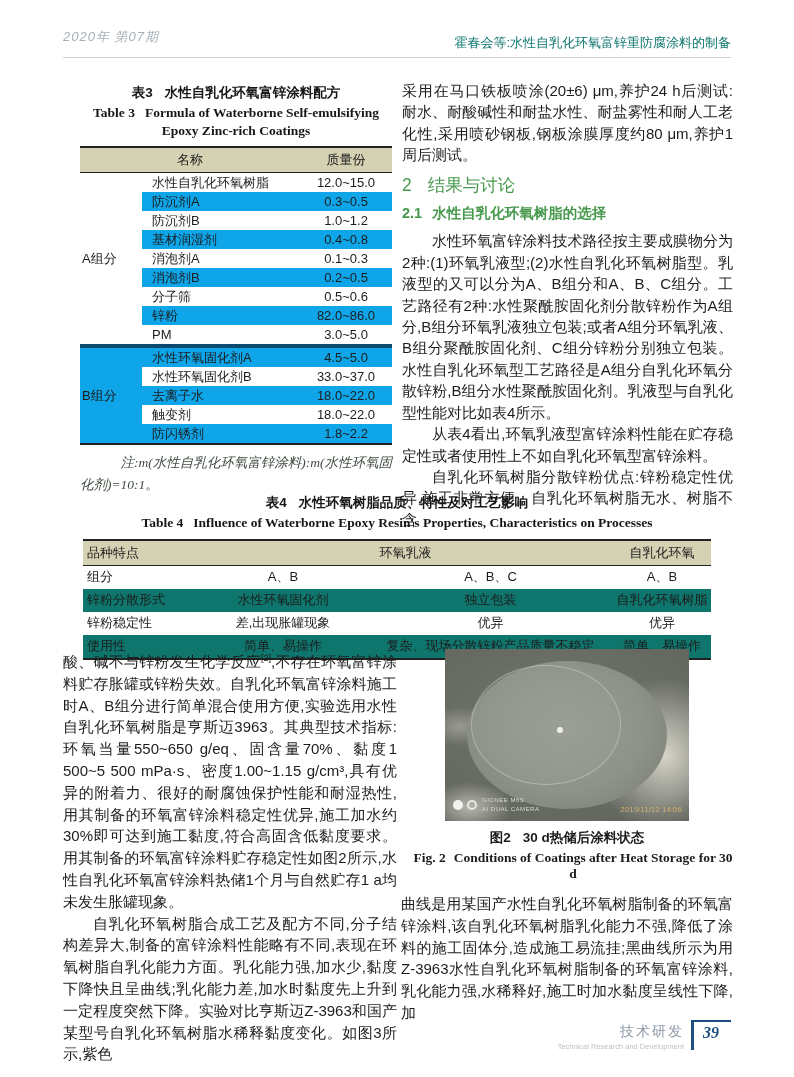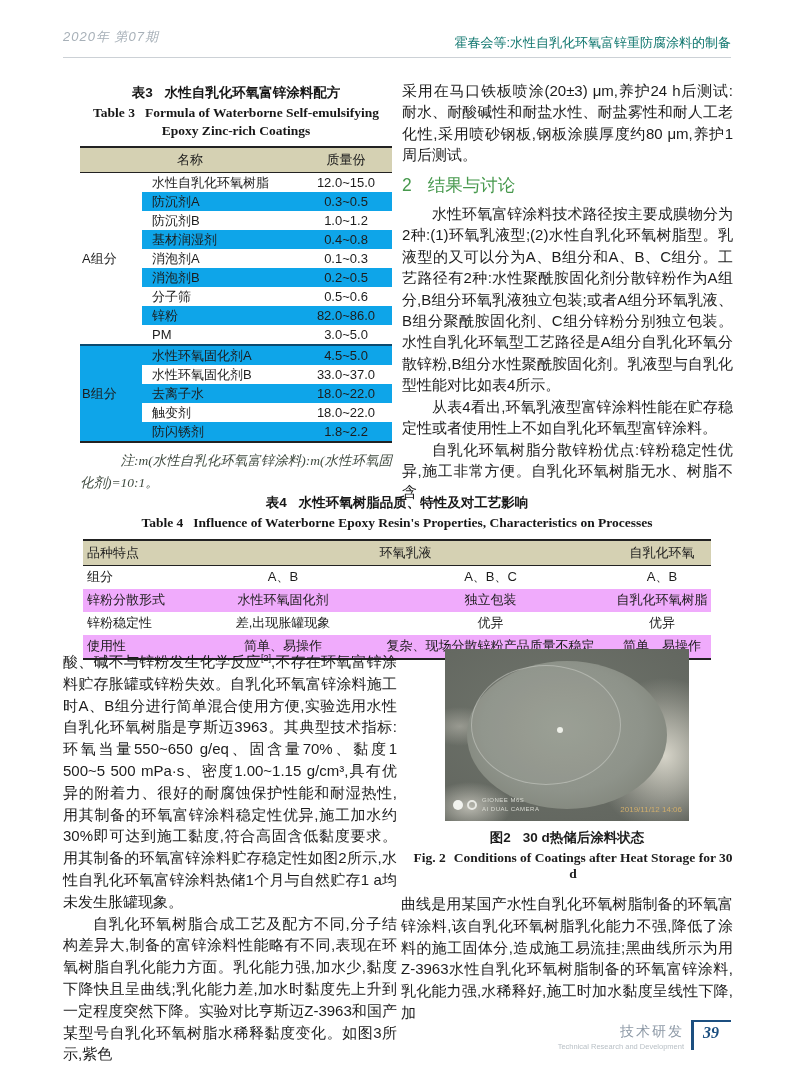--- a/index.html
+++ b/index.html
@@ -21,40 +21,40 @@
   
   .t3-block{position:absolute;left:80px;top:84px;width:312px;}
   table.sci{border-collapse:collapse;border-top:2px solid #222;border-bottom:2px solid #222;}
   table.t3{width:100%;margin-top:7px;font-size:13px;}
   .t3 th{background:#d5d1b3;font-weight:normal;height:22px;border-bottom:1px solid #222;}
   .t3 td{height:19px;padding:0 2px;}
   .t3 td.name{text-align:left;padding-left:10px;}
   .t3 td.val{text-align:center;}
   .t3 tr.stripe td{background:#0ea5e9;}
   .t3 td.group{background:#ffffff;text-align:left;}
-  .t3 tr.sec-b td{border-top:2px solid #0c4a6e;}
+  .t3 tr.sec-b td{border-top:4px solid #0c4a6e;}
   .t3-note{margin-top:7px;font-family:"Liberation Serif","DejaVu Serif",serif;font-style:italic;
            font-size:13.5px;color:#3f4a3f;line-height:1.6;text-indent:3em;text-align:justify;}
 
   
   .col-rt{position:absolute;left:402px;top:80px;width:331px;font-size:15px;line-height:21.4px;text-align:justify;}
   .col-rt p,.col-lb p,.col-rb p{margin:0;}
   .indent{text-indent:2em;}
   .h2{color:#47994d;font-size:17.5px;margin:9px 0 7px;font-weight:normal;text-align:left;}
   .h2 .h-num{margin-right:16px;}
   .h21{color:#47994d;font-size:14.5px;font-weight:bold;margin:0 0 6px;text-align:left;}
   .h21 .h-num{margin-right:10px;}
 
   
   .t4-block{position:absolute;left:63px;top:494px;width:668px;}
   table.t4{width:628px;margin:7px auto 12px;font-size:13px;}
   .t4 th{background:#d5d1b3;font-weight:normal;height:22px;border-bottom:1px solid #222;}
   .t4 td{height:21px;text-align:center;}
   .t4 td.rowhead,.t4 th.rowhead{text-align:left;padding-left:4px;}
-  .t4 tr.stripe td{background:#f0abfc;}
+  .t4 tr.stripe td{background:#0f766e;}
 
   
   .col-lb{position:absolute;left:63px;top:651px;width:334px;font-size:15px;line-height:21.8px;text-align:justify;}
   .col-lb sup{font-size:9px;line-height:0;}
   .col-lb p.p2{margin-top:0;}
 
   
   .col-rb{position:absolute;left:401px;top:649px;width:332px;}
   .photo{width:244px;height:172px;margin:0 auto;position:relative;overflow:hidden;
     background:
@@ -172,23 +172,26 @@
       <tr class="stripe">
         <td class="name">防闪锈剂</td>
         <td class="val">1.8~2.2</td>
       </tr>
     </tbody>
       </table>
     <div class="t3-note">注:m(水性自乳化环氧富锌涂料):m(水性环氧固化剂)=10:1。</div>
   </div>
 
   <div class="col-rt">
-    <p>采用在马口铁板喷涂(20±3) μm,养护24 h后测试:耐水、耐酸碱性和耐盐水性、耐盐雾性和耐人工老化性,采用喷砂钢板,钢板涂膜厚度约80 μm,养护1周后测试。</p>
+    <p>采用在马口铁板喷涂(20±6) μm,养护24 h后测试:耐水、耐酸碱性和耐盐水性、耐盐雾性和耐人工老化性,采用喷砂钢板,钢板涂膜厚度约80 μm,养护1周后测试。</p>
     <div class="h2">
       <span class="h-num">2</span><span>结果与讨论</span>
+    </div>
+    <div class="h21">
+      <span class="h-num">2.1</span><span>水性自乳化环氧树脂的选择</span>
     </div>
     <p class="indent">水性环氧富锌涂料技术路径按主要成膜物分为2种:(1)环氧乳液型;(2)水性自乳化环氧树脂型。乳液型的又可以分为A、B组分和A、B、C组分。工艺路径有2种:水性聚酰胺固化剂分散锌粉作为A组分,B组分环氧乳液独立包装;或者A组分环氧乳液、B组分聚酰胺固化剂、C组分锌粉分别独立包装。水性自乳化环氧型工艺路径是A组分自乳化环氧分散锌粉,B组分水性聚酰胺固化剂。乳液型与自乳化型性能对比如表4所示。</p>
     <p class="indent">从表4看出,环氧乳液型富锌涂料性能在贮存稳定性或者使用性上不如自乳化环氧型富锌涂料。</p>
     <p class="indent">自乳化环氧树脂分散锌粉优点:锌粉稳定性优异,施工非常方便。自乳化环氧树脂无水、树脂不含</p>
   </div>
 
   <div class="t4-block">
     <div class="cap-cn">
       <span class="cap-tag">表4</span><span>水性环氧树脂品质、特性及对工艺影响</span>
     </div>

